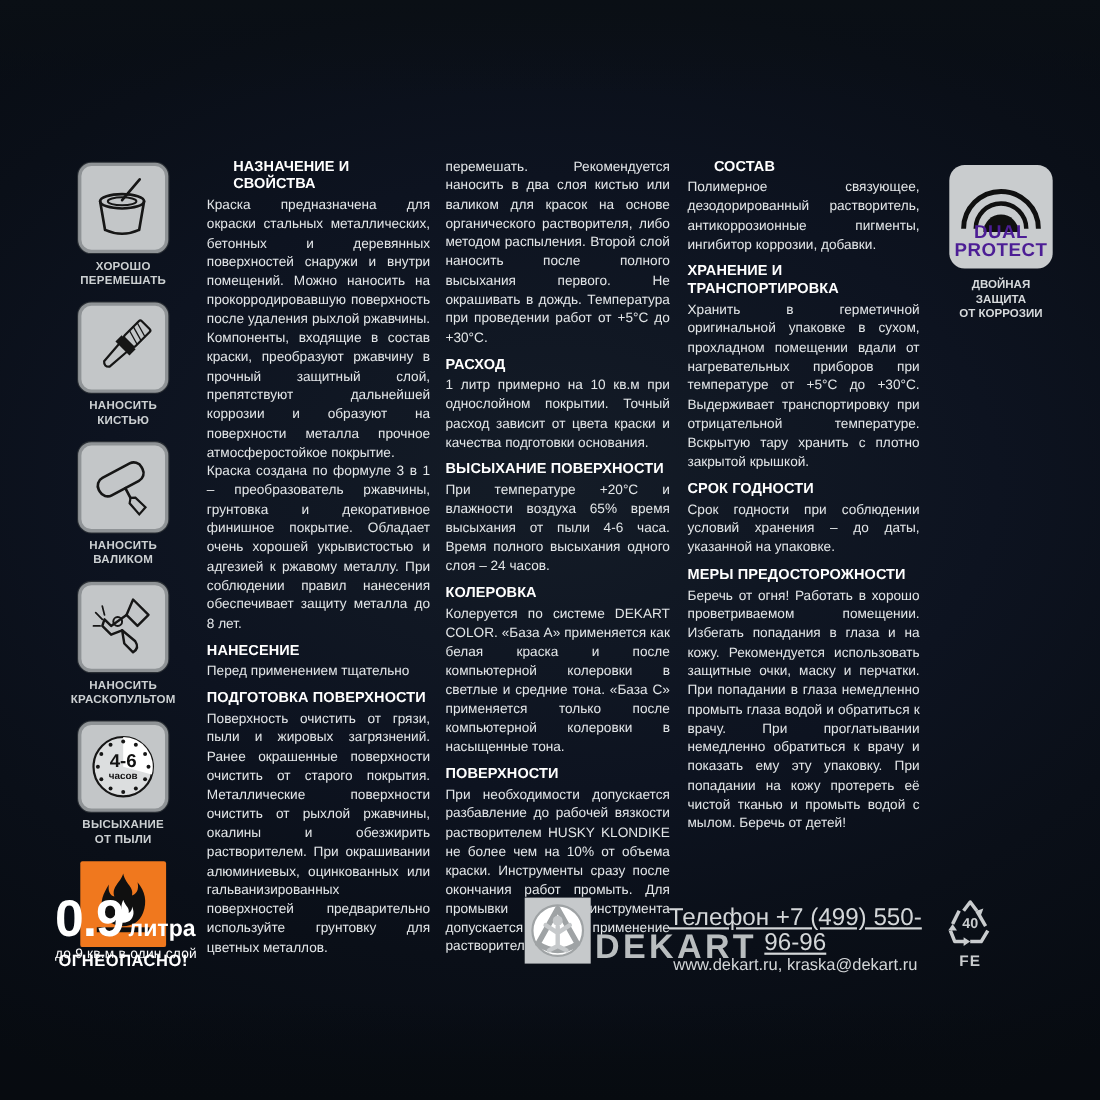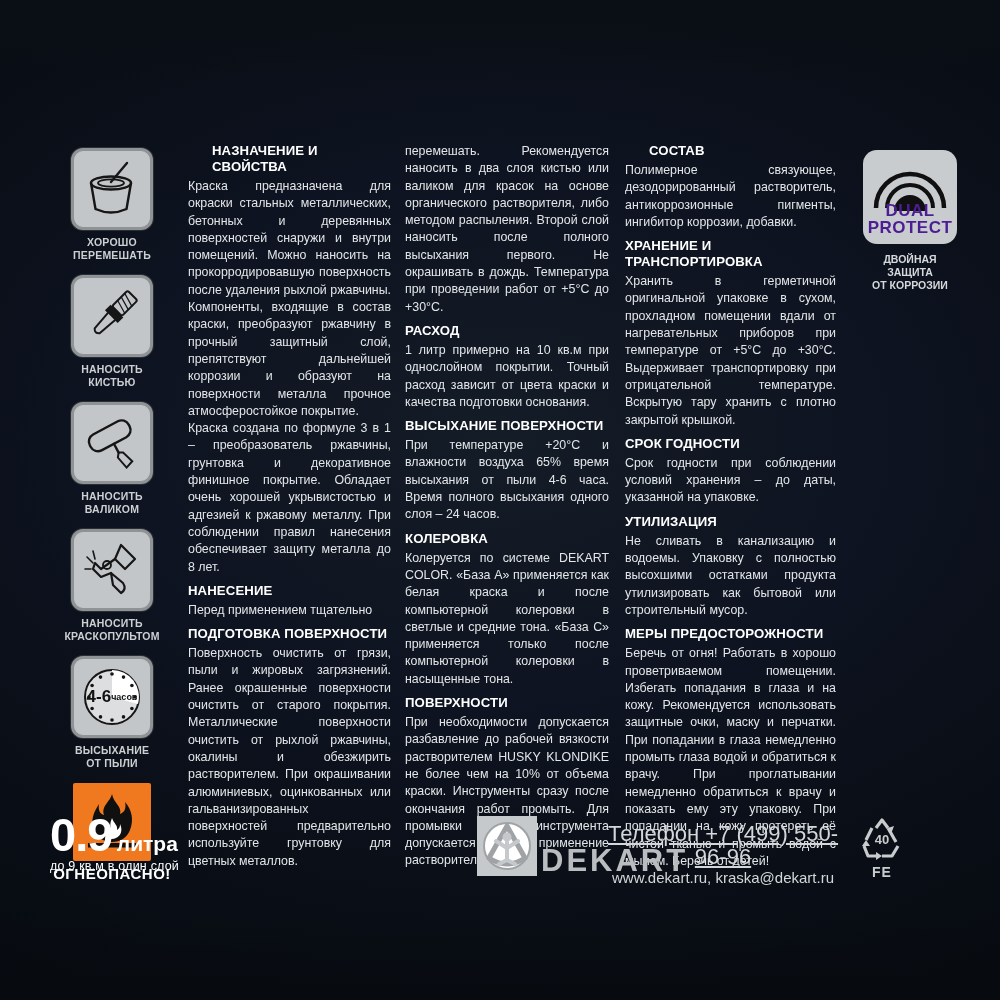--- a/index.html
+++ b/index.html
@@ -36,21 +36,21 @@
   .icon-caption{
     margin-top:6px;color:#ccd0d2;font-weight:bold;font-size:10.5px;line-height:13px;
     text-align:center;white-space:pre-line;letter-spacing:0.2px;
   }
   .flame-box{
     width:78px;height:78px;background:#f0781e;border:none;border-radius:2px;
     display:flex;align-items:center;justify-content:center;
   }
   .clock-text{
     position:absolute;left:0;top:0;width:100%;height:100%;
-    display:flex;align-items:center;justify-content:center;
+    display:flex;flex-direction:column;align-items:center;justify-content:center;
     color:#111;font-weight:bold;pointer-events:none;
   }
   .clock-main{font-size:17px;line-height:16px;}
   .clock-sub{font-size:9px;line-height:10px;}
 
   
   .tcol{position:absolute;top:143px;color:#e3e6e8;}
   .tcol .section h3{
     margin:7px 0 3px 0;font-size:13.2px;line-height:16px;color:#ffffff;
     letter-spacing:0.1px;
@@ -257,24 +257,20 @@
     </div>
     <div class="section">
       <h3>ХРАНЕНИЕ И ТРАНСПОРТИРОВКА</h3>
       <p>Хранить в герметичной оригинальной упаковке в сухом, прохладном помещении вдали от нагревательных приборов при температуре от +5°С до +30°С. Выдерживает транспортировку при отрицательной температуре. Вскрытую тару хранить с плотно закрытой крышкой.</p>
     </div>
     <div class="section">
       <h3>СРОК ГОДНОСТИ</h3>
       <p>Срок годности при соблюдении условий хранения – до даты, указанной на упаковке.</p>
     </div>
     <div class="section">
-      <h3>УТИЛИЗАЦИЯ</h3>
-      <p>Не сливать в канализацию и водоемы. Упаковку с полностью высохшими остатками продукта утилизировать как бытовой или строительный мусор.</p>
-    </div>
-    <div class="section">
       <h3>МЕРЫ ПРЕДОСТОРОЖНОСТИ</h3>
       <p>Беречь от огня! Работать в хорошо проветриваемом помещении. Избегать попадания в глаза и на кожу. Рекомендуется использовать защитные очки, маску и перчатки. При попадании в глаза немедленно промыть глаза водой и обратиться к врачу. При проглатывании немедленно обратиться к врачу и показать ему эту упаковку. При попадании на кожу протереть её чистой тканью и промыть водой с мылом. Беречь от детей!</p>
     </div>
   </div>
 
   <div class="dual">
     <div class="dual-box">
       <svg width="94" height="60" viewBox="0 0 94 60" style="position:absolute;left:0;top:6px;">
         <path d="M13 52 A34 34 0 0 1 81 52" fill="none" stroke="#101010" stroke-width="4.5"></path>
         <path d="M24 52 A23 23 0 0 1 70 52" fill="none" stroke="#101010" stroke-width="4"></path>

